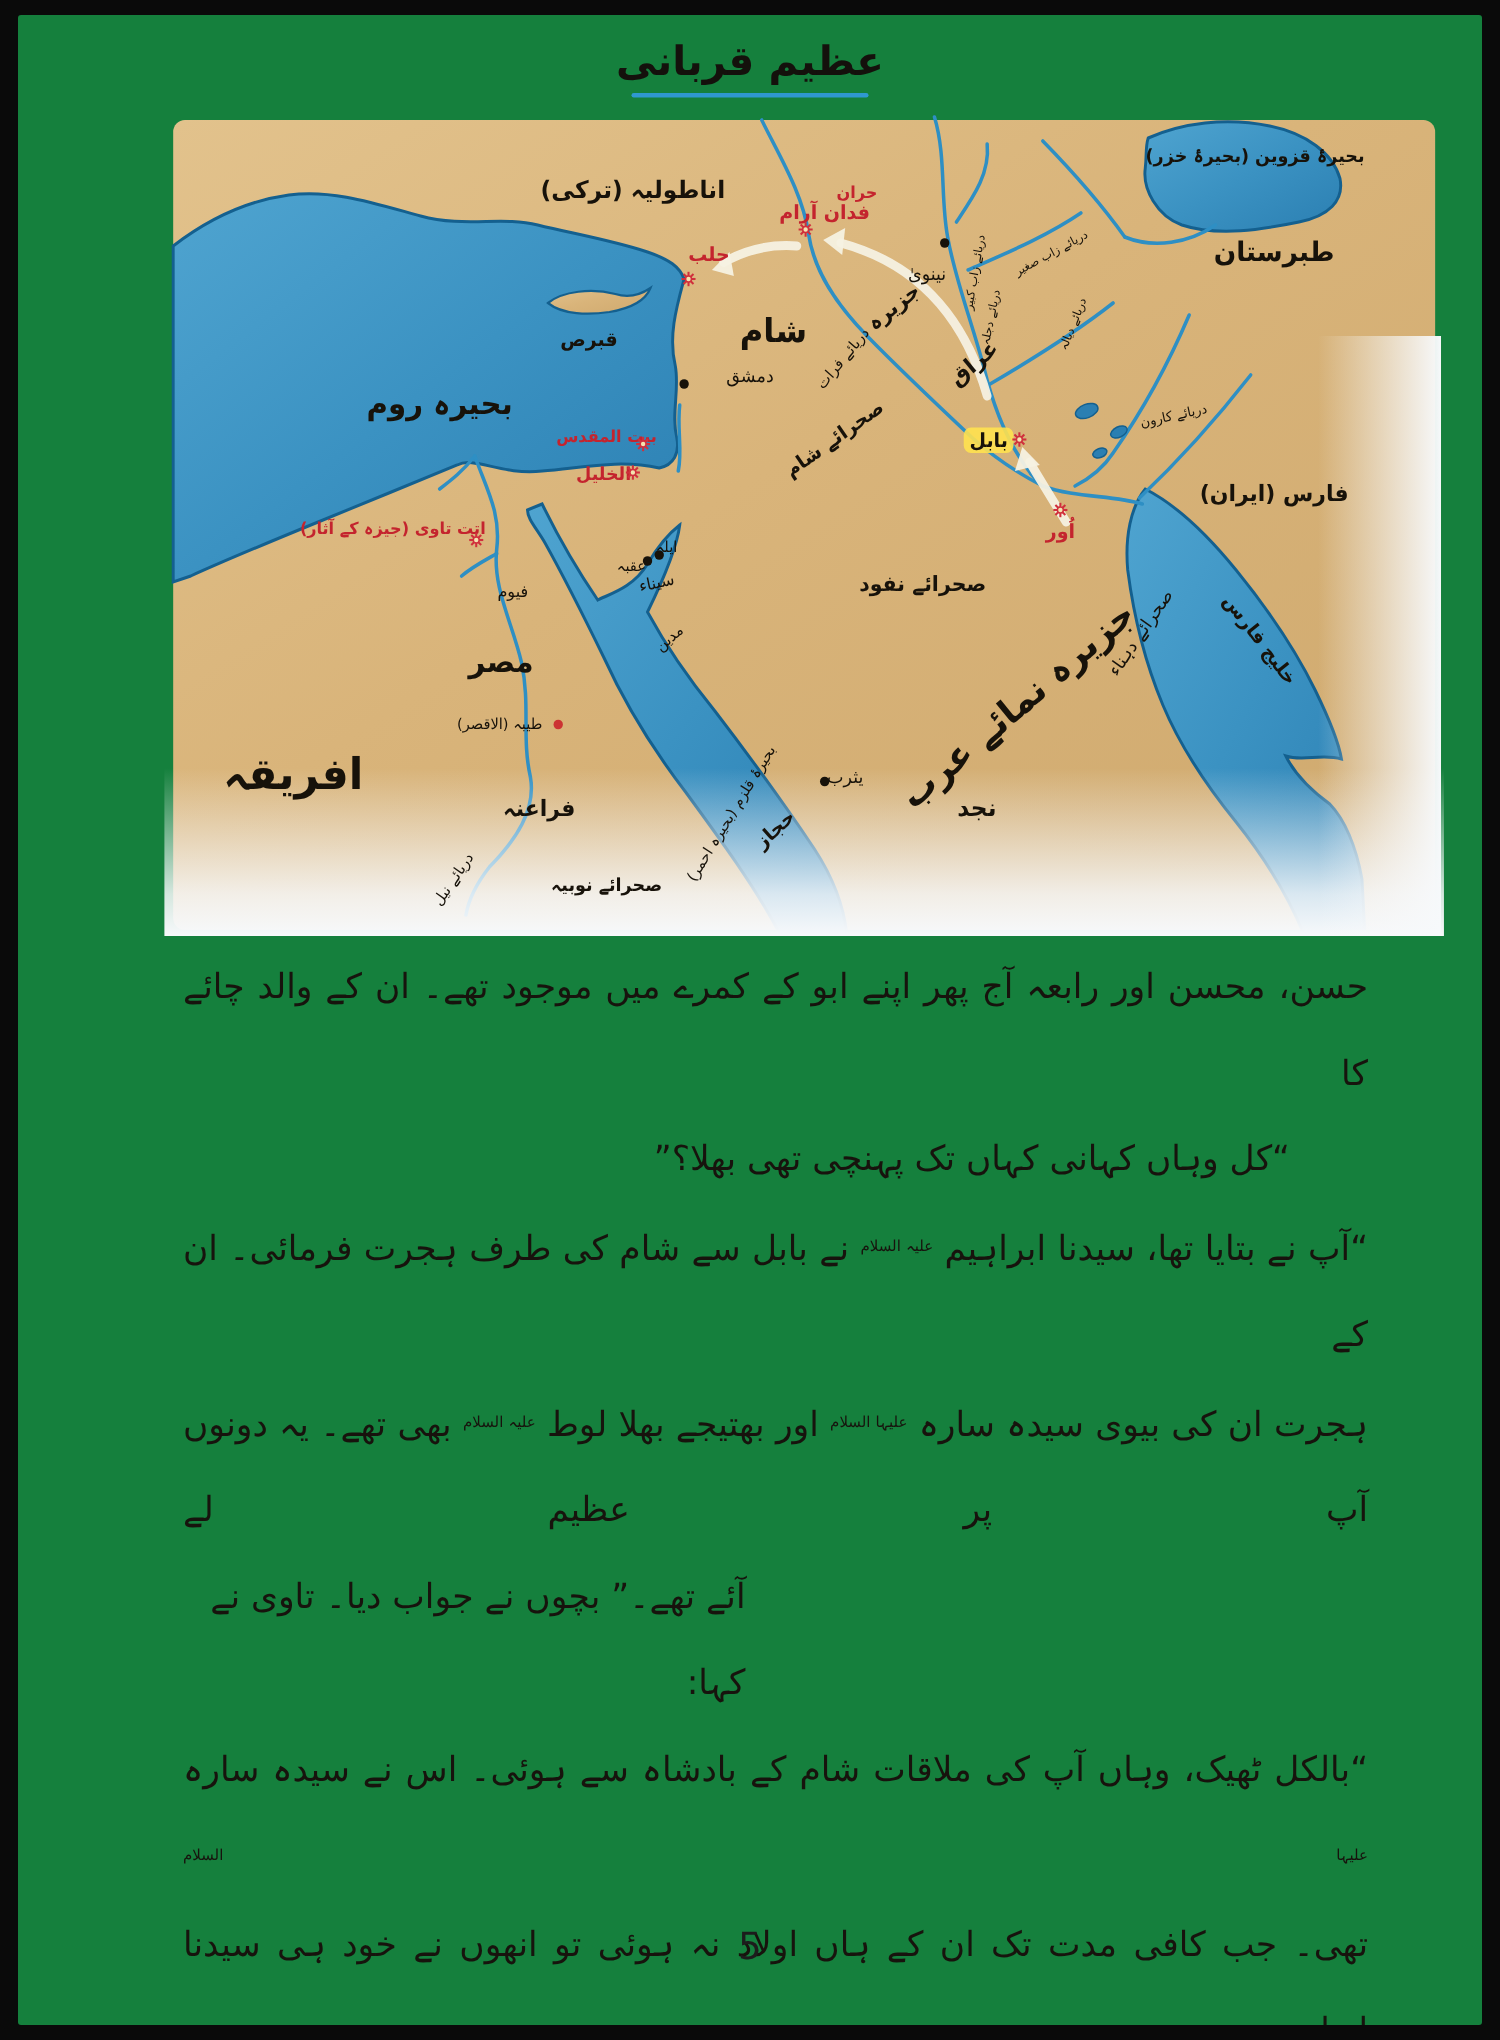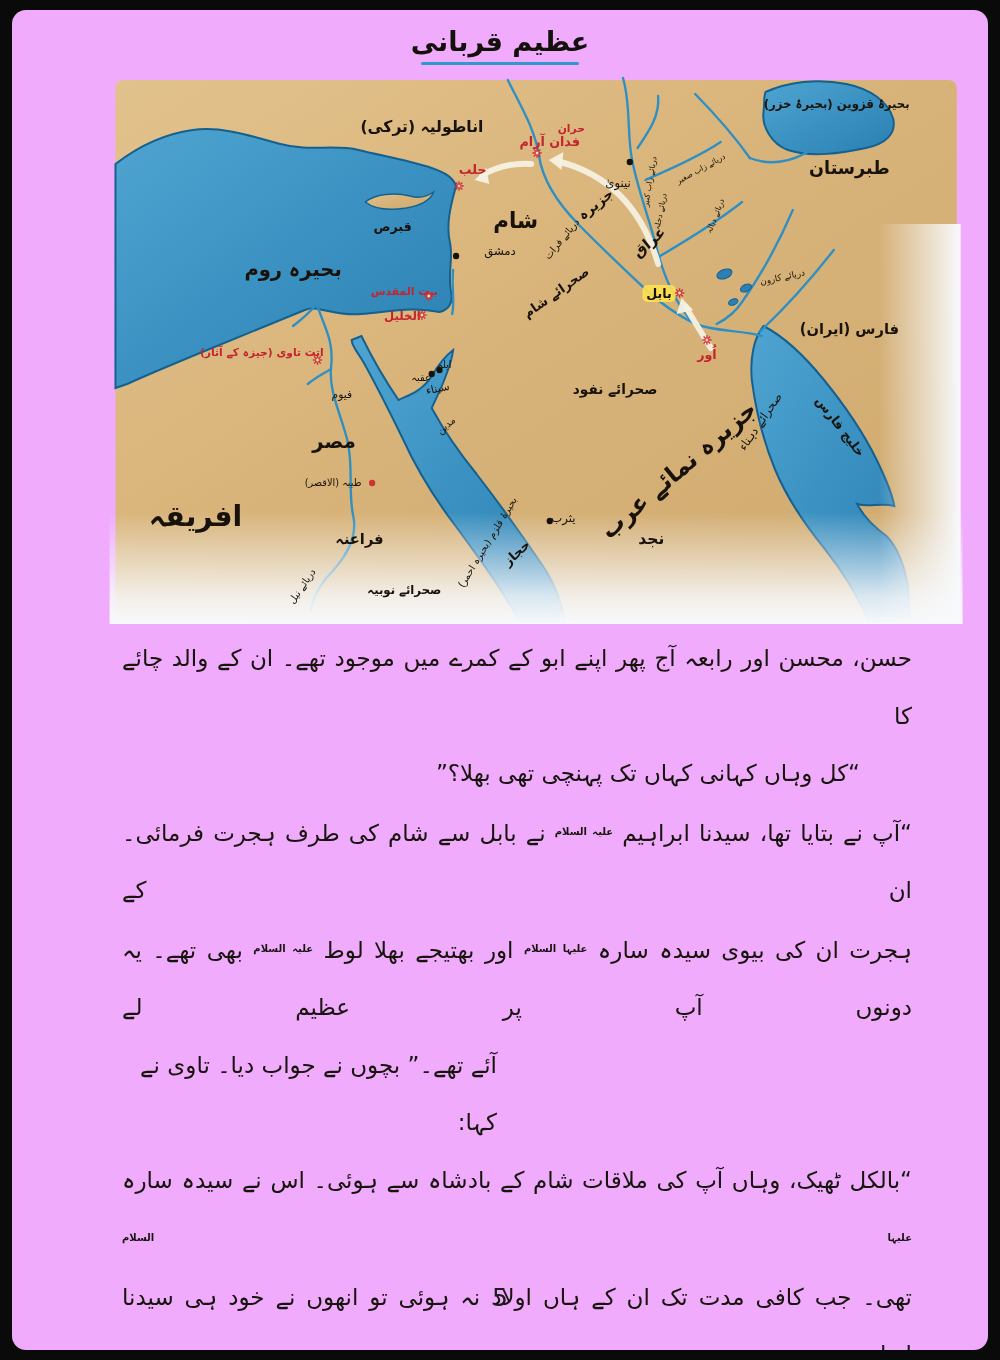--- a/index.html
+++ b/index.html
@@ -2,40 +2,40 @@
 <html lang="ur"><head>
 <meta charset="utf-8">
 <style>
   html,body{margin:0;padding:0;}
   body{
     width:1000px;height:1360px;background:#0a0a0a;position:relative;
     font-family:"DejaVu Sans",sans-serif;overflow:hidden;
   }
   .sheet{
     position:absolute;left:12px;right:12px;top:10px;bottom:10px;
-    background:#f0abfc;border-radius:14px;overflow:hidden;
+    background:#15803d;border-radius:2px;overflow:hidden;
   }
   .header{position:absolute;top:16px;left:0;right:0;text-align:center;}
   .header .title{
     font-size:27px;font-weight:bold;color:#14110c;direction:rtl;
     display:inline-block;letter-spacing:0;
   }
   .header .underline{
     width:158px;height:2.5px;background:#2f98cf;margin:5px auto 0 auto;border-radius:2px;
   }
   svg.map{position:absolute;top:64px;left:0;width:100%;height:550px;display:block;}
   svg.map text{font-family:"DejaVu Sans",sans-serif;}
   .body-text{
     position:absolute;top:620px;left:76px;right:76px;direction:rtl;color:#17130d;
   }
   .line{
     font-size:23px;line-height:57.5px;text-align:right;direction:rtl;margin-left:34px;
   }
   .line.j{text-align:justify;text-align-last:justify;}
-  .honorific{font-size:10px;vertical-align:6px;color:#17130d;font-weight:bold;}
+  .honorific{font-size:10px;vertical-align:6px;color:#17130d;}
   .page-num{
     position:absolute;bottom:38px;left:0;right:0;text-align:center;
     font-size:25px;color:#1c1c1c;
   }
 </style>
 </head>
 <body>
 
 <div class="sheet">
 

